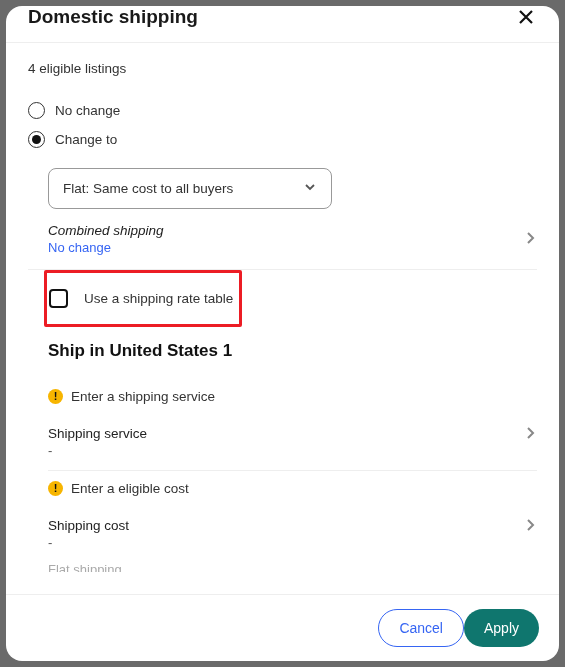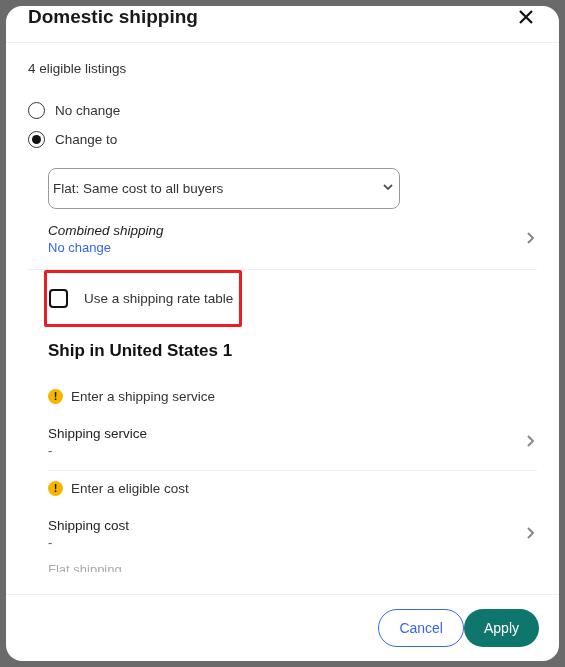--- a/index.html
+++ b/index.html
@@ -69,22 +69,22 @@
     display: flex; align-items: center; justify-content: center;
   }
   .radio.selected::after {
     content: ""; width: 9px; height: 9px; border-radius: 50%; background: #111;
   }
   .inner { padding-left: 20px; }
   .select-box {
     margin-top: 6px;
     border: 1px solid #999;
     border-radius: 8px;
-    padding: 11px 4px;
-    width: 352px;
+    padding: 11px 14px;
+    width: 284px;
     display: flex;
     align-items: center;
     justify-content: space-between;
     cursor: pointer;
     font-size: 13.5px;
   }
   .chev svg { stroke: #555; stroke-width: 1.8; fill: none; }
   .row-link {
     padding: 14px 0;
     display: flex;
@@ -125,21 +125,21 @@
   }
   .warn-dot {
     width: 15px; height: 15px; border-radius: 50%;
     background: #f7b500;
     display: flex; align-items: center; justify-content: center;
     color: #111; font-size: 11px; font-weight: 900;
     line-height: 1;
   }
   .sub-row {
     padding: 12px 0 12px 20px;
-    display: flex; align-items: center; justify-content: space-between;
+    display: flex; justify-content: space-between;
     cursor: pointer;
   }
   .sub-row .labels { display: flex; flex-direction: column; gap: 2px;}
   .sub-row .main { color: #222; font-weight: 500; font-size: 13.5px;}
   .sub-row .dash { color: #555; font-size: 13px;}
   .cutoff { color: #aaa; font-size: 13px; padding-left: 20px; height: 10px; overflow: hidden;}
   .modal-footer {
     border-top: 1px solid #eee;
     padding: 14px 20px;
     display: flex;

